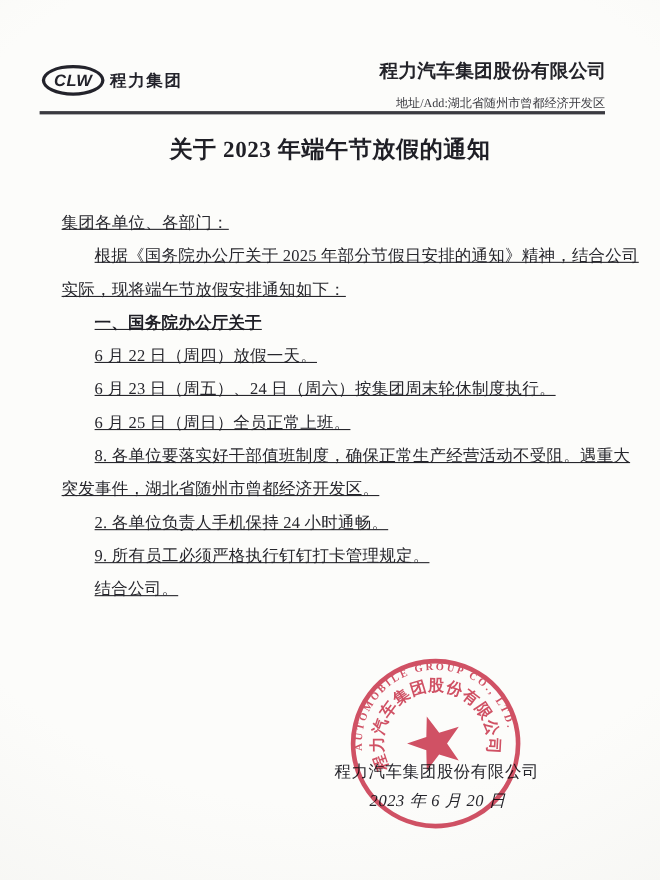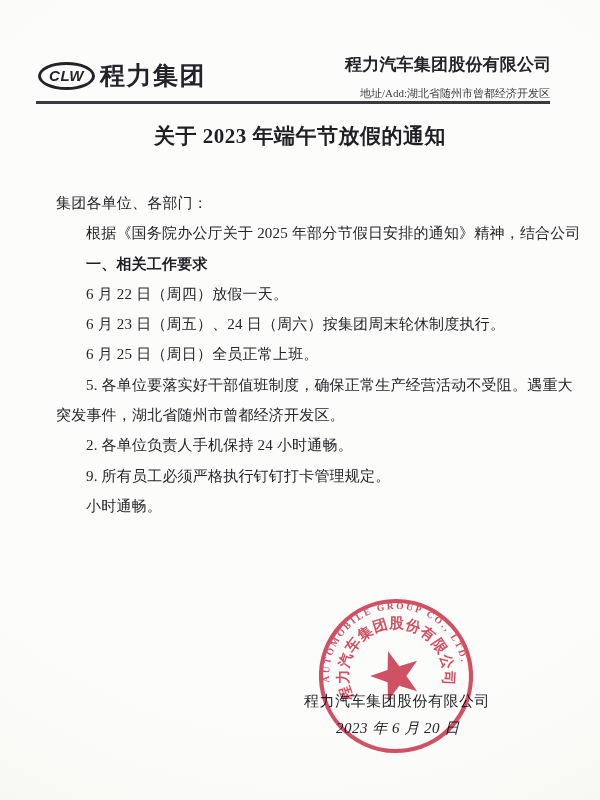--- a/index.html
+++ b/index.html
@@ -42,21 +42,21 @@
     border: 3px solid #23232b;
     border-radius: 50%;
     font-weight: bold;
     font-style: italic;
     font-size: 15px;
     letter-spacing: 0.5px;
   }
   .logo-name {
     margin-left: 5px;
     font-weight: bold;
-    font-size: 25px;
+    font-size: 15px;
     letter-spacing: 1.5px;
   }
   .company-name {
     position: absolute;
     left: 345px;
     top: 56px;
     font-family: "Liberation Sans", "DejaVu Sans", sans-serif;
     font-weight: bold;
     font-size: 17px;
     letter-spacing: 0.2px;
@@ -99,20 +99,21 @@
   
   .doc-body {
     position: absolute;
     left: 56px;
     top: 188px;
     width: 496px;
     font-size: 15px;
     line-height: 30.3px;
     color: #26262c;
     letter-spacing: 0.2px;
+    text-decoration: underline;
   }
   .line { white-space: nowrap; }
   .indent { padding-left: 30px; }
   .bold { font-weight: bold; color: #1f1f26; }
 
   
   .sig-company {
     position: absolute;
     left: 304px;
     top: 692px;
@@ -169,29 +170,30 @@
 
   <div class="company-name">程力汽车集团股份有限公司</div>
   <div class="company-address">地址/Add:湖北省随州市曾都经济开发区</div>
   <div class="header-rule"></div>
 
   <h1 class="doc-title">关于 2023 年端午节放假的通知</h1>
 
   <div class="doc-body">
     <div class="line">集团各单位、各部门：</div>
     <div class="line indent">根据《国务院办公厅关于 2025 年部分节假日安排的通知》精神，结合公司</div>
-    <div class="line indent bold">一、相关工作要求</div>
+    <div class="line">实际，现将端午节放假安排通知如下：</div>
+    <div class="line indent bold">一、国务院办公厅关于</div>
     <div class="line indent">6 月 22 日（周四）放假一天。</div>
     <div class="line indent">6 月 23 日（周五）、24 日（周六）按集团周末轮休制度执行。</div>
     <div class="line indent">6 月 25 日（周日）全员正常上班。</div>
-    <div class="line indent">5. 各单位要落实好干部值班制度，确保正常生产经营活动不受阻。遇重大</div>
+    <div class="line indent">8. 各单位要落实好干部值班制度，确保正常生产经营活动不受阻。遇重大</div>
     <div class="line">突发事件，湖北省随州市曾都经济开发区。</div>
     <div class="line indent">2. 各单位负责人手机保持 24 小时通畅。</div>
     <div class="line indent">9. 所有员工必须严格执行钉钉打卡管理规定。</div>
-    <div class="line indent">小时通畅。</div>
+    <div class="line indent">结合公司。</div>
   </div>
 
   <div class="sig-company">程力汽车集团股份有限公司</div>
   <div class="sig-date">2023 年 6 月 20 日</div>
 
   <svg class="stamp" viewBox="0 0 170 170" aria-hidden="true">
     <g transform="rotate(-8 85 85)">
       <defs>
         <path id="arcEn" d="M 27 118.5 A 67 67 0 1 1 143 118.5" fill="none"></path>
         <path id="arcCn" d="M 39.9 101.4 A 48 48 0 1 1 130.1 101.4" fill="none"></path>

